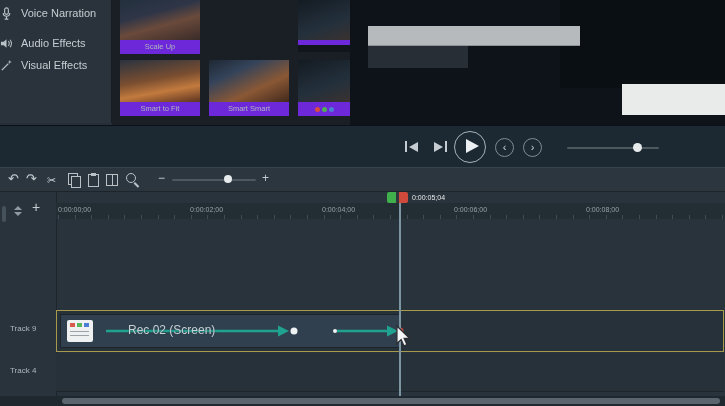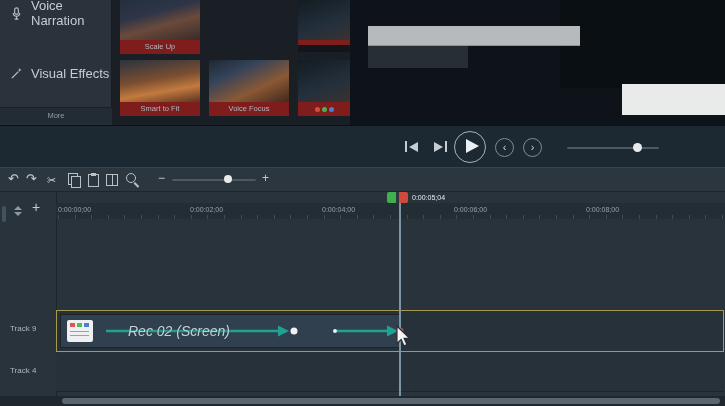--- a/index.html
+++ b/index.html
@@ -1,29 +1,29 @@
 <!DOCTYPE html>
 <html><head>
 <meta charset="utf-8">
 <style>
   * { box-sizing: border-box; margin: 0; padding: 0; }
   html,body { width: 725px; height: 406px; overflow: hidden; }
   body { position: relative; background: #262f37; font-family: "Liberation Sans", sans-serif; color: #cfd5d9; }
 
   
   .sidebar { position: absolute; left:0; top:0; width:112px; height:123px; background:#2a333b; border-right:1px solid #161c21; }
-  .side-item { position:absolute; left:0; width:112px; height:26px; display:flex; align-items:center; gap:8px; padding-left:10px; font-size:13px; color:#c6cdd2; }
+  .side-item { position:absolute; left:0; width:112px; height:26px; display:flex; align-items:center; gap:8px; font-size:11px; color:#c6cdd2; }
   .sicon { width:13px; height:13px; flex:0 0 13px; }
   .more-bar { position:absolute; left:0; top:107px; width:112px; height:16px; background:#232c33; border-top:1px solid #1a2127; text-align:center; font-size:7.5px; color:#929ca3; line-height:15px; }
 
   
   .library { position:absolute; left:112px; top:0; width:238px; height:125px; background:#191f25; overflow:hidden; }
   .thumb { position:absolute; width:80px; background:#10161c; }
   .timg { width:100%; }
-  .tcap { width:100%; text-align:center; font-size:7.5px; color:#aeb6bd; background:#7f1d1d; padding:2px 0 3px 0; }
+  .tcap { width:100%; text-align:center; font-size:7.5px; color:#aeb6bd; background:#6d28d9; padding:2px 0 3px 0; }
   .g1 { background:linear-gradient(165deg,#23303e 0%,#2e3547 35%,#6a4a3b 60%,#3a2b28 100%); }
   .g2 { background:linear-gradient(160deg,#202b36 0%,#51423c 40%,#b4713c 75%,#6e3d22 100%); }
   .g3 { background:linear-gradient(170deg,#2a3340 0%,#7a4e30 45%,#c27a3e 70%,#5c3320 100%); }
   .g4 { background:linear-gradient(155deg,#1e2833 0%,#34435a 30%,#8a5835 65%,#42291c 100%); }
   .g5 { background:linear-gradient(160deg,#141b22 0%,#23303c 60%,#3a3230 100%); }
   .dot { display:inline-block; width:5px; height:5px; border-radius:50%; margin:0 1px; vertical-align:middle; }
 
   
   .preview { position:absolute; left:350px; top:0; width:375px; height:125px; background:#0d1318; overflow:hidden; }
   .pv-dark { position:absolute; left:210px; top:0; width:165px; height:88px; background:#0a0f13; }
@@ -74,67 +74,71 @@
   .ph-time { position:absolute; left:412px; top:2px; font-size:7px; color:#e8eced; white-space:nowrap; }
   .ph-line { position:absolute; left:399px; top:11px; width:2px; height:193px; background:#7e95a4; z-index:6; }
 
   .track-row2 { position:absolute; left:56px; top:118px; width:668px; height:42px; background:#27313a; border:1px solid #a89a4d; }
   .track-row1 { position:absolute; left:56px; top:161px; width:668px; height:39px; background:#27313a; border-bottom:1px solid #1e262c; }
   .track-label { position:absolute; font-size:8px; color:#aeb6bc; }
   .clip { position:absolute; left:60px; top:122px; width:341px; height:34px; background:#30404e; border:1px solid #1b242b; z-index:2; }
   .clip-thumb { position:absolute; left:6px; top:5px; width:26px; height:22px; background:#eef0f1; border-radius:2px; overflow:hidden; }
   .ct-sq { position:absolute; width:5px; height:4px; }
   .ct-line { position:absolute; left:3px; width:19px; height:1px; background:#9aa2a8; }
-  .clip-label { position:absolute; left:68px; top:9px; font-size:14px; color:#c8cfd4; z-index:5; text-shadow:0 0 2px #30404e; white-space:nowrap;font-style:italic; }
+  .clip-label { position:absolute; left:68px; top:9px; font-size:12px; color:#c8cfd4; z-index:5; text-shadow:0 0 2px #30404e; white-space:nowrap; }
   .arrows-svg { position:absolute; left:56px; top:119px; z-index:4; }
 
   .scrollbar { position:absolute; left:0; top:204px; width:725px; height:10px; background:#1f282e; }
   .scroll-handle { position:absolute; left:62px; top:2px; width:658px; height:6px; background:#5a656d; border-radius:3px; cursor:grab; }
 
   .cursor-svg { position:absolute; left:396px; top:133px; z-index:10; pointer-events:none; }
 </style>
 </head>
 <body>
 
 <div class="sidebar">
   <div class="side-item" style="top:0">
     <svg class="sicon" viewBox="0 0 14 14">
       <rect x="5" y="1" width="4" height="7" rx="2" fill="none" stroke="#b9c1c7" stroke-width="1.2"></rect>
       <path d="M3.5,6.5 a3.5,3.5 0 0 0 7,0 M7,10.5 V13 M5,13 h4" fill="none" stroke="#b9c1c7" stroke-width="1.2"></path>
     </svg>
     <span>Voice Narration</span>
   </div>
-  <div class="side-item" style="top:60px">
+  <div class="side-item" style="top:30px">
+    <svg class="sicon" viewBox="0 0 14 14">
+      <polygon points="1,5 4,5 7,2.5 7,11.5 4,9 1,9" fill="#b9c1c7"></polygon>
+      <path d="M9,4.5 a4,4 0 0 1 0,5 M10.8,3 a6.5,6.5 0 0 1 0,8" stroke="#b9c1c7" fill="none" stroke-width="1.1"></path>
+    </svg>
+    <span>Audio Effects</span>
+  </div>
+  <div class="side-item" style="top:52px">
     <svg class="sicon" viewBox="0 0 14 14">
       <path d="M2,12 L9,5" stroke="#b9c1c7" stroke-width="1.4"></path>
       <path d="M10.5,1.2 l0.6,1.5 1.5,0.6 -1.5,0.6 -0.6,1.5 -0.6,-1.5 -1.5,-0.6 1.5,-0.6 Z" fill="#b9c1c7"></path>
     </svg>
     <span>Visual Effects</span>
   </div>
-  <div class="more-bar">
-    <span>More</span>
-  </div>
 </div>
 
 <div class="library">
   <div class="thumb" style="left:8px;top:0;height:52px">
     <div class="timg g1" style="height:40px"></div>
     <div class="tcap">Scale Up</div>
   </div>
   <div class="thumb" style="left:186px;top:0;width:52px;height:52px">
     <div class="timg g5" style="height:40px"></div>
     <div class="tcap"></div>
   </div>
   <div class="thumb" style="left:8px;top:60px;height:53px">
     <div class="timg g3" style="height:42px"></div>
     <div class="tcap">Smart to Fit</div>
   </div>
   <div class="thumb" style="left:97px;top:60px;height:53px">
     <div class="timg g4" style="height:42px"></div>
-    <div class="tcap">Voice Focus</div>
+    <div class="tcap">Smart Smart</div>
   </div>
   <div class="thumb" style="left:186px;top:60px;width:52px;height:53px">
     <div class="timg g5" style="height:42px"></div>
     <div class="tcap"><span class="dot" style="background:#d84b3f"></span><span class="dot" style="background:#4fae52"></span><span class="dot" style="background:#4a7fd4"></span></div>
   </div>
 </div>
 
 <div class="preview">
   <div class="pv-dark"></div>
   <div class="pv-graybar"></div>

